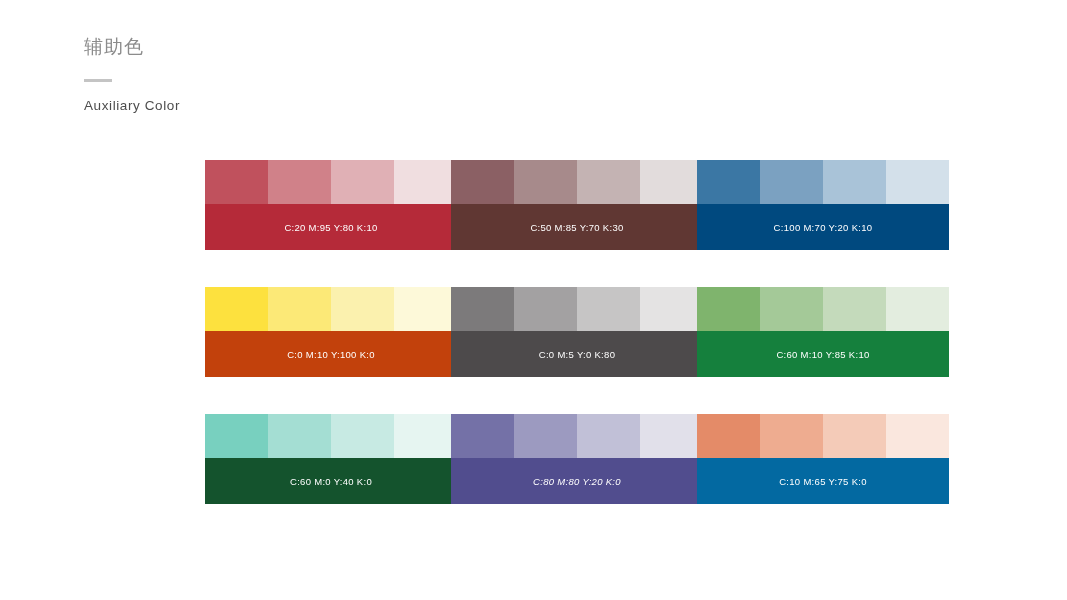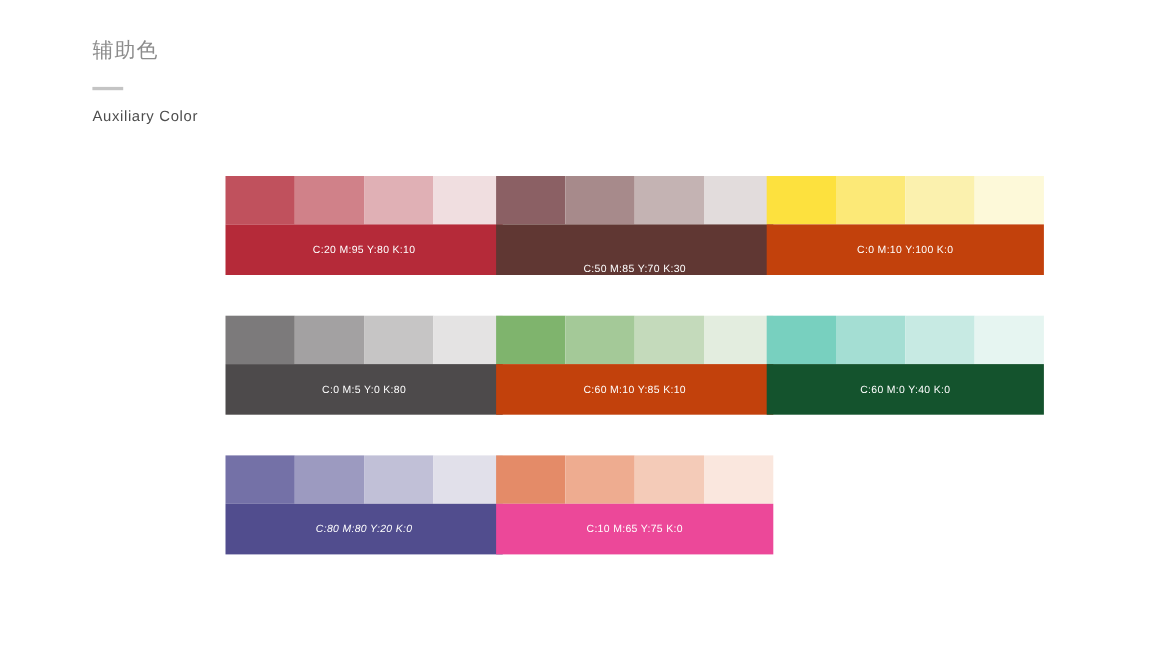--- a/index.html
+++ b/index.html
@@ -107,22 +107,33 @@
           <span class="cmyk-label">C:20  M:95  Y:80  K:10</span>
         </div>
       </div>
       <div class="swatch-group">
         <div class="tint-row">
           <div class="tint-cell" style="background: rgb(139, 96, 100);"></div>
           <div class="tint-cell" style="background: rgb(167, 138, 139);"></div>
           <div class="tint-cell" style="background: rgb(196, 179, 179);"></div>
           <div class="tint-cell" style="background: rgb(226, 220, 220);"></div>
         </div>
-        <div class="base-bar" style="background: rgb(96, 55, 51); align-items: flex-end;">
+        <div class="base-bar" style="background: rgb(96, 55, 51);">
           <span class="cmyk-label">C:50  M:85  Y:70  K:30</span>
+        </div>
+      </div>
+      <div class="swatch-group">
+        <div class="tint-row">
+          <div class="tint-cell" style="background: rgb(59, 119, 164);"></div>
+          <div class="tint-cell" style="background: rgb(123, 161, 193);"></div>
+          <div class="tint-cell" style="background: rgb(169, 195, 216);"></div>
+          <div class="tint-cell" style="background: rgb(211, 224, 234);"></div>
+        </div>
+        <div class="base-bar" style="background: rgb(0, 73, 127);">
+          <span class="cmyk-label">C:100  M:70  Y:20  K:10</span>
         </div>
       </div>
       <div class="swatch-group">
         <div class="tint-row">
           <div class="tint-cell" style="background: rgb(253, 225, 62);"></div>
           <div class="tint-cell" style="background: rgb(252, 233, 119);"></div>
           <div class="tint-cell" style="background: rgb(251, 241, 174);"></div>
           <div class="tint-cell" style="background: rgb(253, 249, 217);"></div>
         </div>
         <div class="base-bar" style="background: #c2410c;">
@@ -140,21 +151,21 @@
           <span class="cmyk-label">C:0  M:5  Y:0  K:80</span>
         </div>
       </div>
       <div class="swatch-group">
         <div class="tint-row">
           <div class="tint-cell" style="background: rgb(127, 180, 109);"></div>
           <div class="tint-cell" style="background: rgb(164, 201, 152);"></div>
           <div class="tint-cell" style="background: rgb(196, 218, 187);"></div>
           <div class="tint-cell" style="background: rgb(227, 237, 223);"></div>
         </div>
-        <div class="base-bar" style="background: #c2410c;">
+        <div class="base-bar" style="background: #15803d;">
           <span class="cmyk-label">C:60  M:10  Y:85  K:10</span>
         </div>
       </div>
       <div class="swatch-group">
         <div class="tint-row">
           <div class="tint-cell" style="background: rgb(120, 208, 191);"></div>
           <div class="tint-cell" style="background: rgb(164, 222, 211);"></div>
           <div class="tint-cell" style="background: rgb(199, 234, 227);"></div>
           <div class="tint-cell" style="background: rgb(230, 245, 241);"></div>
         </div>
@@ -173,19 +184,19 @@
           <span class="cmyk-label">C:80  M:80  Y:20  K:0</span>
         </div>
       </div>
       <div class="swatch-group">
         <div class="tint-row">
           <div class="tint-cell" style="background: rgb(228, 139, 104);"></div>
           <div class="tint-cell" style="background: rgb(238, 172, 144);"></div>
           <div class="tint-cell" style="background: rgb(244, 203, 184);"></div>
           <div class="tint-cell" style="background: rgb(250, 231, 222);"></div>
         </div>
-        <div class="base-bar" style="background: #ec4899;">
+        <div class="base-bar" style="background: #0369a1;">
           <span class="cmyk-label">C:10  M:65  Y:75  K:0</span>
         </div>
       </div>
     </div>
 
 </div>
 
 </body></html>

